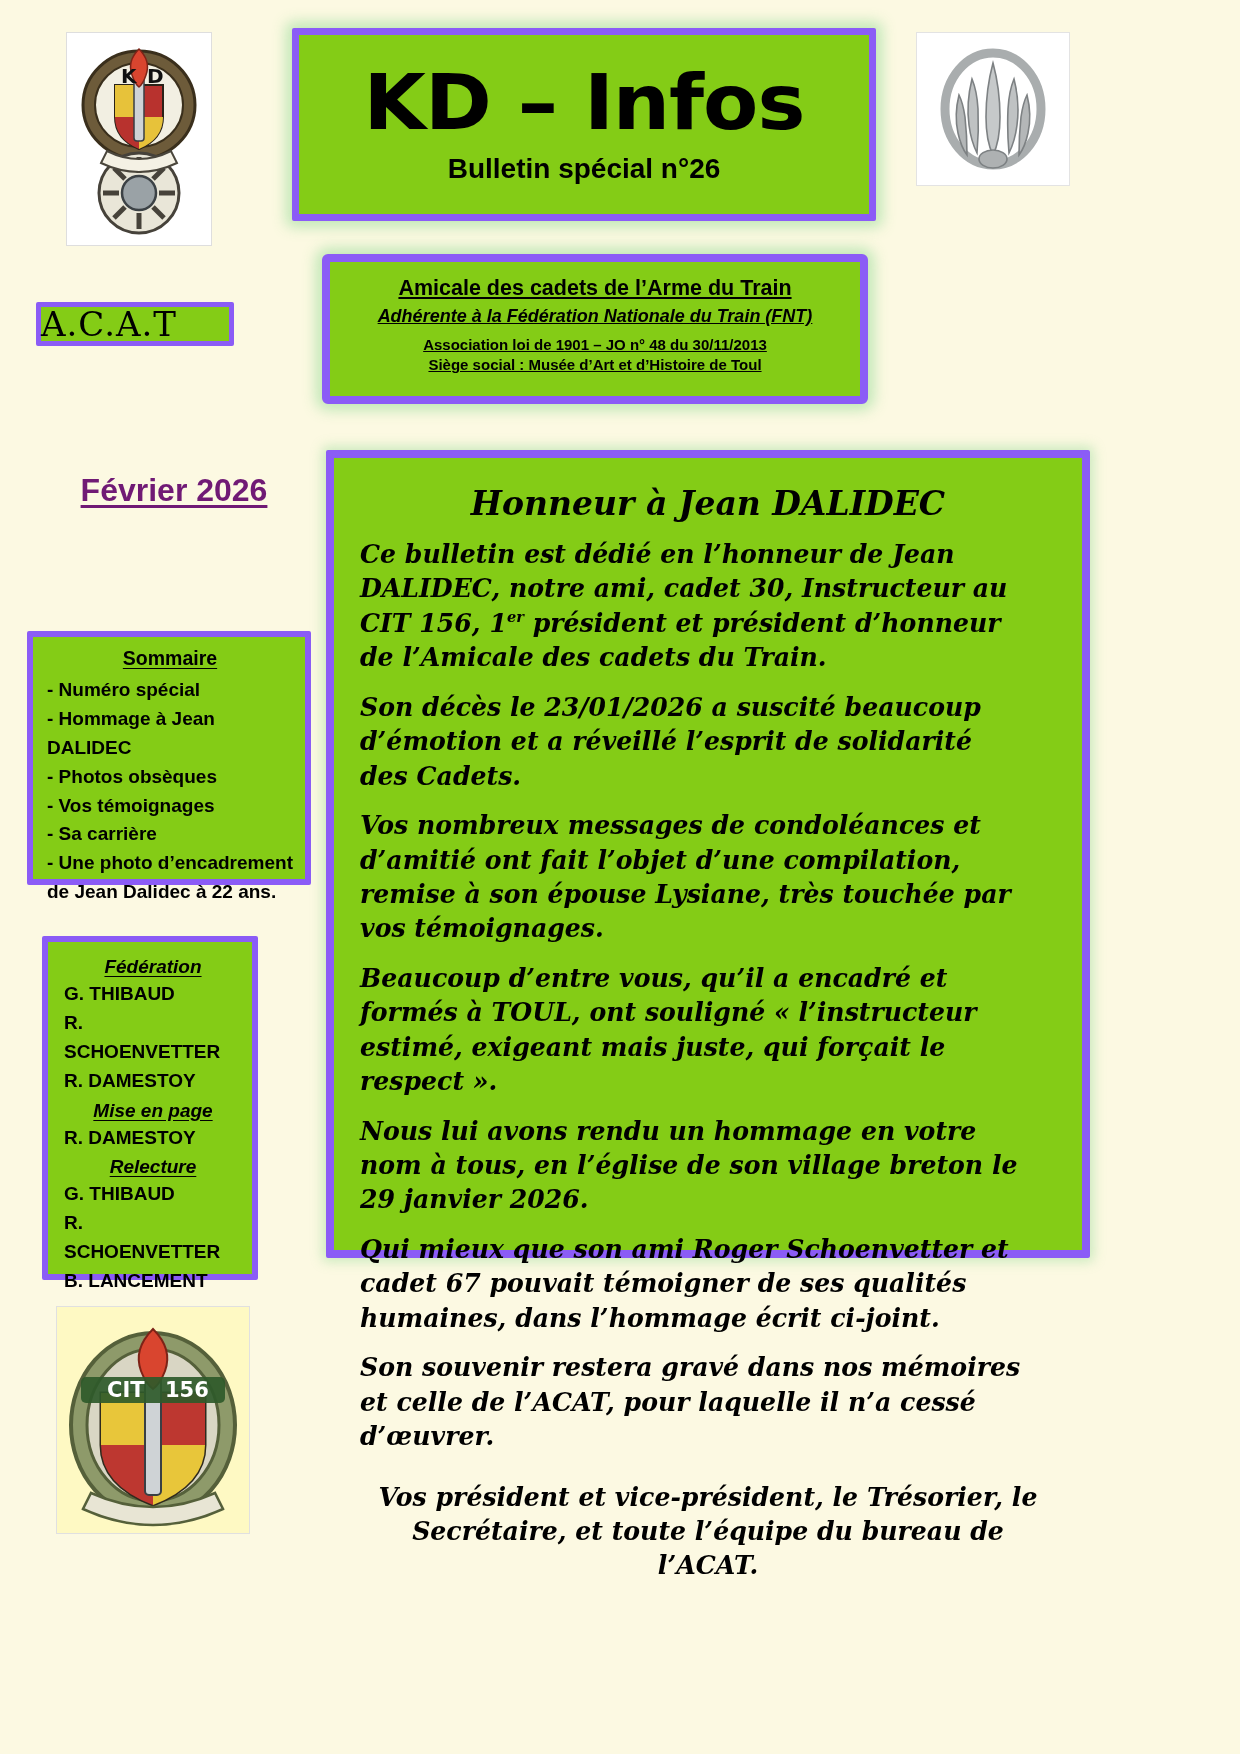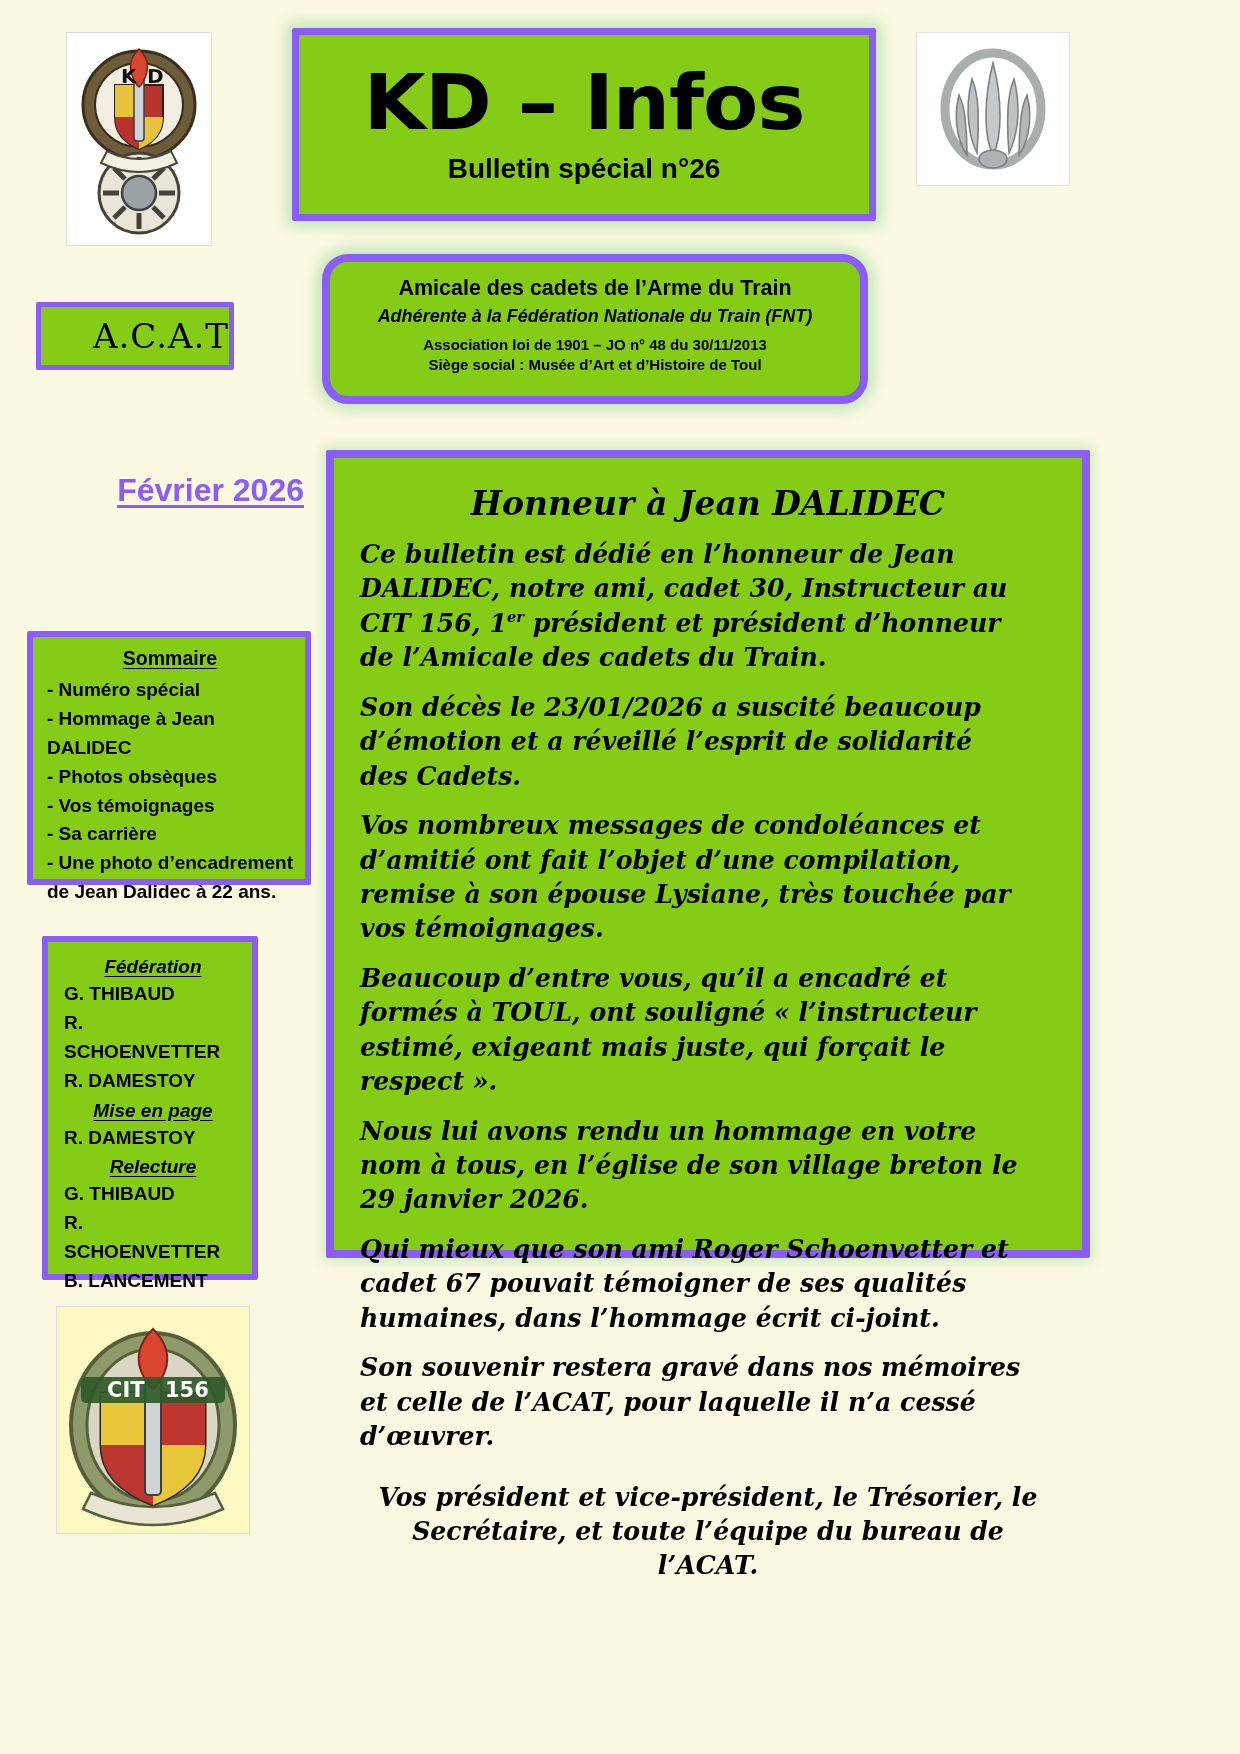--- a/index.html
+++ b/index.html
@@ -23,21 +23,21 @@
   }
   
   .greenbox {
     position: absolute;
     background: #84cc16;
     border: 7px solid #8b5cf6;
     box-sizing: border-box;
     box-shadow: 0 0 14px 6px rgba(120, 210, 130, .45);
   }
   .greenbox.sq { border-radius: 2px; }
-  .greenbox.rnd { border-radius: 26px; border-width: 8px; }
+  .greenbox.rnd { border-radius: 6px; border-width: 8px; text-decoration: underline; }
 
   
   #masthead {
     left: 292px; top: 28px;
     width: 584px; height: 193px;
     display: flex;
     flex-direction: column;
     align-items: center;
     justify-content: center;
   }
@@ -71,24 +71,24 @@
     position: absolute;
     left: 916px; top: 32px;
     width: 152px; height: 152px;
     background: #ffffff;
     border: 1px solid #e3e3e3;
   }
 
   
   #acat-box {
     left: 36px; top: 302px;
-    width: 198px; height: 68px;
+    width: 198px; height: 44px;
     display: flex;
     align-items: center;
-    justify-content: flex-end;
+    justify-content: flex-start;
     border-width: 5px;
     box-shadow: none;
   }
   #acat-label {
     font-family: "DejaVu Serif", serif;
     font-size: 34px;
     letter-spacing: 1px;
     color: #000;
   }
 
@@ -109,24 +109,24 @@
   }
   #assoc-law, #assoc-seat {
     font-size: 15px; font-weight: bold; color:#000; line-height: 1.35;
   }
 
   
   #issue-date {
     position: absolute;
     left: 44px; top: 472px;
     width: 260px;
-    text-align: right;
+    text-align: center;
     font-size: 32px;
     font-weight: bold;
-    color: #8b5cf6;
+    color: #701a75;
     text-decoration: underline;
     text-underline-offset: 4px;
   }
 
   
   #sommaire-box {
     left: 27px; top: 631px;
     width: 284px; height: 254px;
     border-width: 6px;
     padding: 10px 12px 8px 14px;

